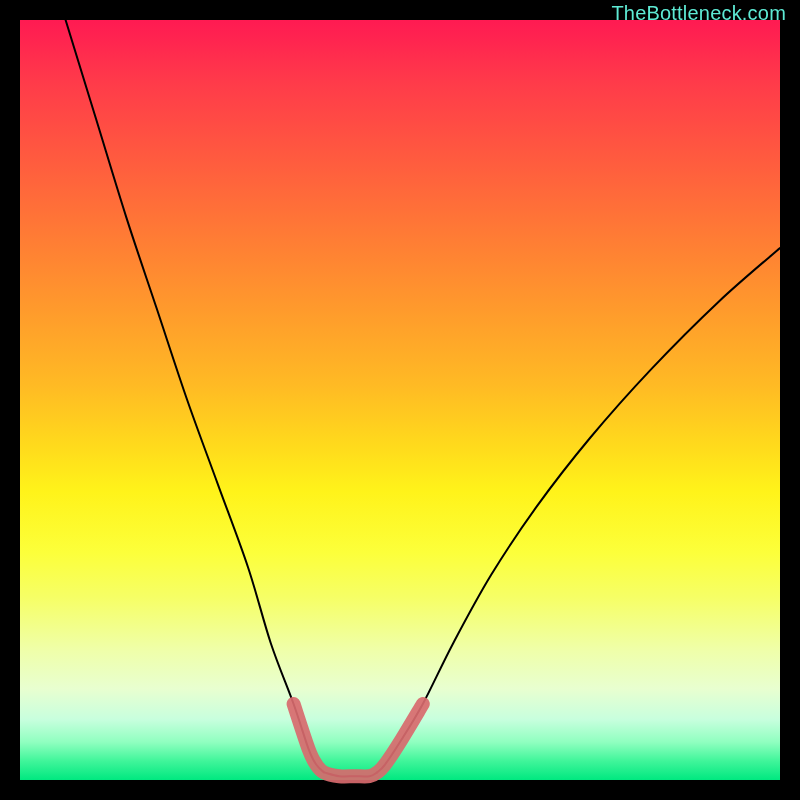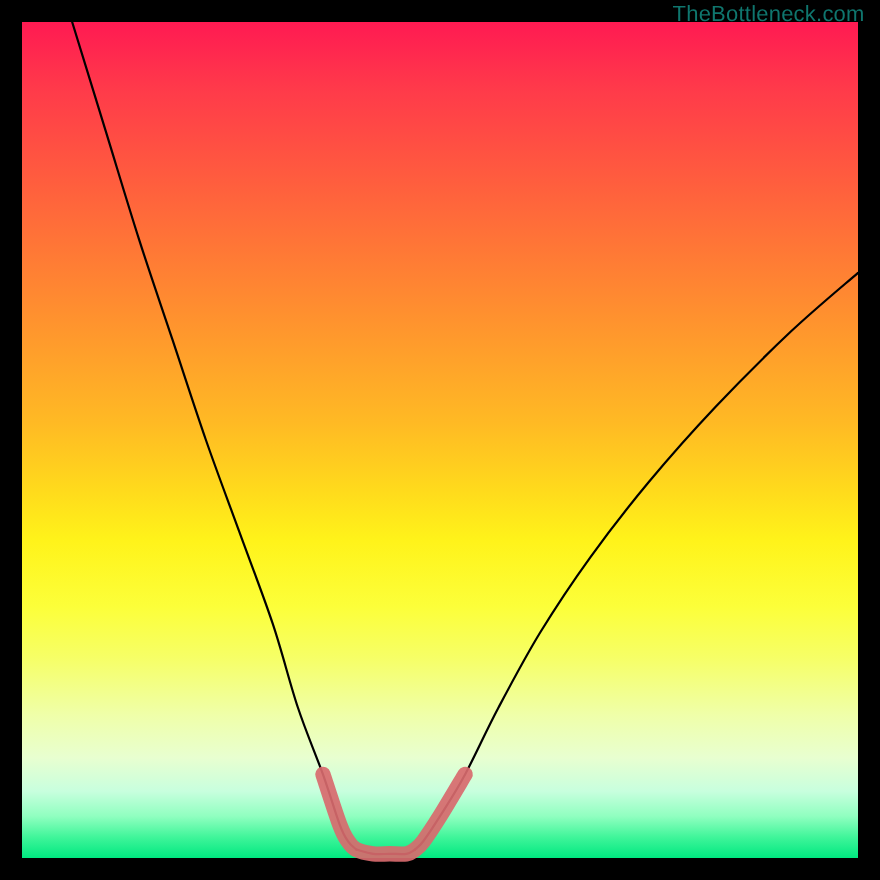--- a/index.html
+++ b/index.html
@@ -41,21 +41,21 @@
       #40f59a 97.5%,
       #00e880 100%
     );
   }
   .watermark {
     position: absolute;
     top: 2px;
     right: 14px;
     font-size: 20px;
     font-weight: 500;
-    color: #0f766e;
+    color: #5eead4;
     letter-spacing: 0.2px;
     user-select: none;
   }
   svg.curves {
     position: absolute;
     left: 0;
     top: 0;
     width: 760px;
     height: 760px;
     overflow: visible;

